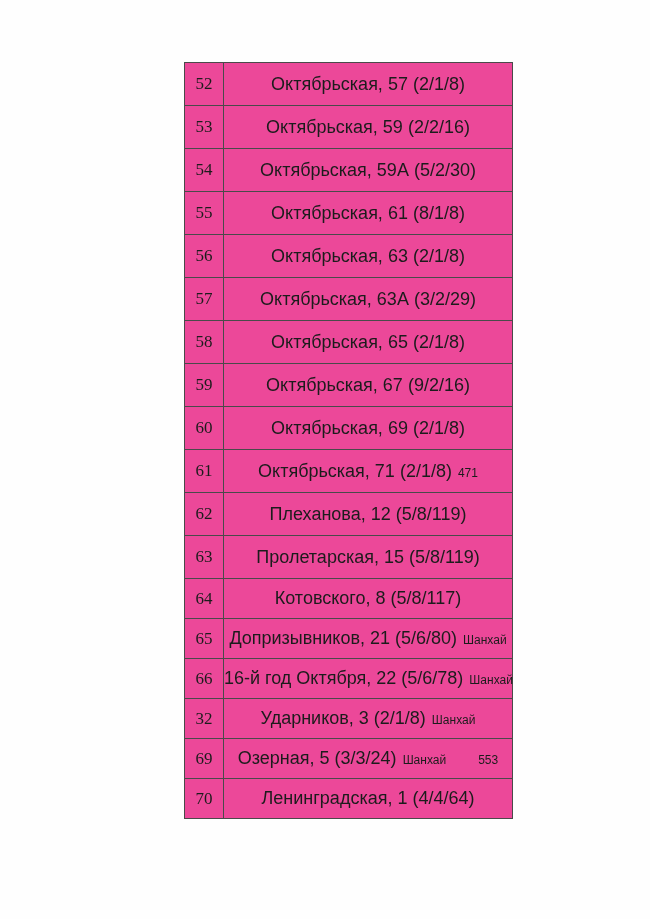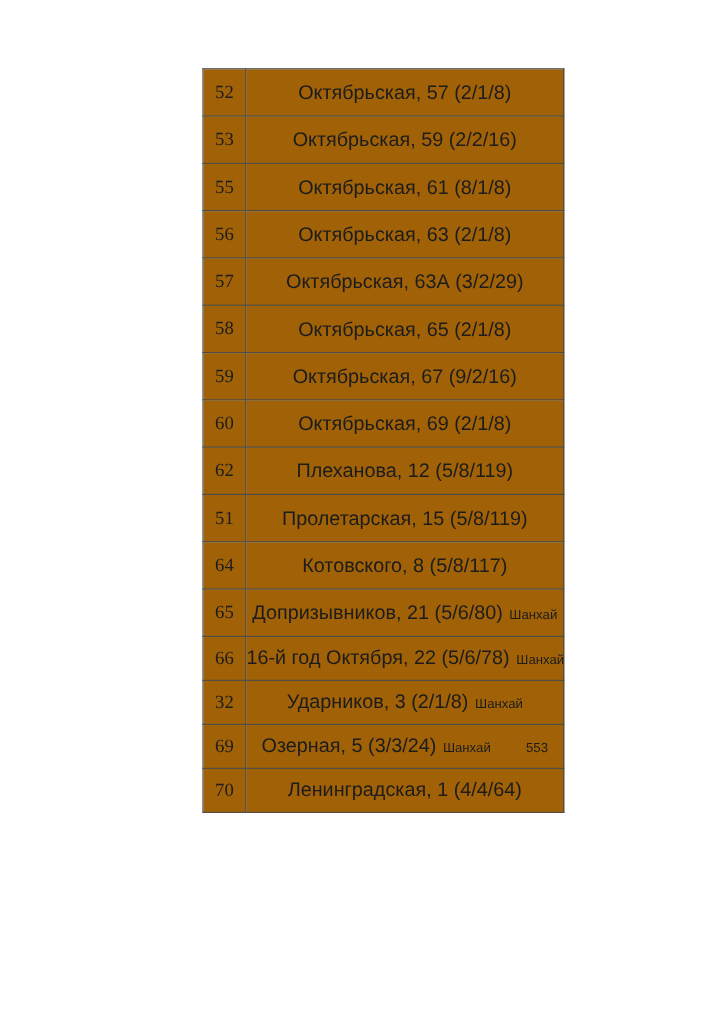--- a/index.html
+++ b/index.html
@@ -21,21 +21,21 @@
     left: 184px;
     top: 62px;
     width: 329px;
     border-collapse: collapse;
     table-layout: fixed;
   }
   table.address-table td {
     border: 1px solid #4a4a4a;
     padding: 0;
     vertical-align: middle;
-    background: #a16207;
+    background: #ec4899;
   }
   td.num-cell {
     width: 38px;
     text-align: center;
     font-family: "Liberation Serif", serif;
     font-size: 17px;
     color: #1c1c1c;
   }
   td.addr-cell {
     text-align: center;
@@ -70,20 +70,24 @@
     <tbody>
         <tr class="table-row">
           <td class="num-cell">52</td>
           <td class="addr-cell"><span class="addr-main">Октябрьская, 57 (2/1/8)</span></td>
         </tr>
         <tr class="table-row">
           <td class="num-cell">53</td>
           <td class="addr-cell"><span class="addr-main">Октябрьская, 59 (2/2/16)</span></td>
         </tr>
         <tr class="table-row">
+          <td class="num-cell">54</td>
+          <td class="addr-cell"><span class="addr-main">Октябрьская, 59А (5/2/30)</span></td>
+        </tr>
+        <tr class="table-row">
           <td class="num-cell">55</td>
           <td class="addr-cell"><span class="addr-main">Октябрьская, 61 (8/1/8)</span></td>
         </tr>
         <tr class="table-row">
           <td class="num-cell">56</td>
           <td class="addr-cell"><span class="addr-main">Октябрьская, 63 (2/1/8)</span></td>
         </tr>
         <tr class="table-row">
           <td class="num-cell">57</td>
           <td class="addr-cell"><span class="addr-main">Октябрьская, 63А (3/2/29)</span></td>
@@ -94,25 +98,29 @@
         </tr>
         <tr class="table-row">
           <td class="num-cell">59</td>
           <td class="addr-cell"><span class="addr-main">Октябрьская, 67 (9/2/16)</span></td>
         </tr>
         <tr class="table-row">
           <td class="num-cell">60</td>
           <td class="addr-cell"><span class="addr-main">Октябрьская, 69 (2/1/8)</span></td>
         </tr>
         <tr class="table-row">
+          <td class="num-cell">61</td>
+          <td class="addr-cell"><span class="addr-main">Октябрьская, 71 (2/1/8)</span><span class="addr-note">471</span></td>
+        </tr>
+        <tr class="table-row">
           <td class="num-cell">62</td>
           <td class="addr-cell"><span class="addr-main">Плеханова, 12 (5/8/119)</span></td>
         </tr>
         <tr class="table-row">
-          <td class="num-cell">51</td>
+          <td class="num-cell">63</td>
           <td class="addr-cell"><span class="addr-main">Пролетарская, 15 (5/8/119)</span></td>
         </tr>
         <tr class="table-row">
           <td class="num-cell">64</td>
           <td class="addr-cell"><span class="addr-main">Котовского, 8 (5/8/117)</span></td>
         </tr>
         <tr class="table-row">
           <td class="num-cell">65</td>
           <td class="addr-cell"><span class="addr-main">Допризывников, 21 (5/6/80)</span><span class="addr-note">Шанхай</span></td>
         </tr>

